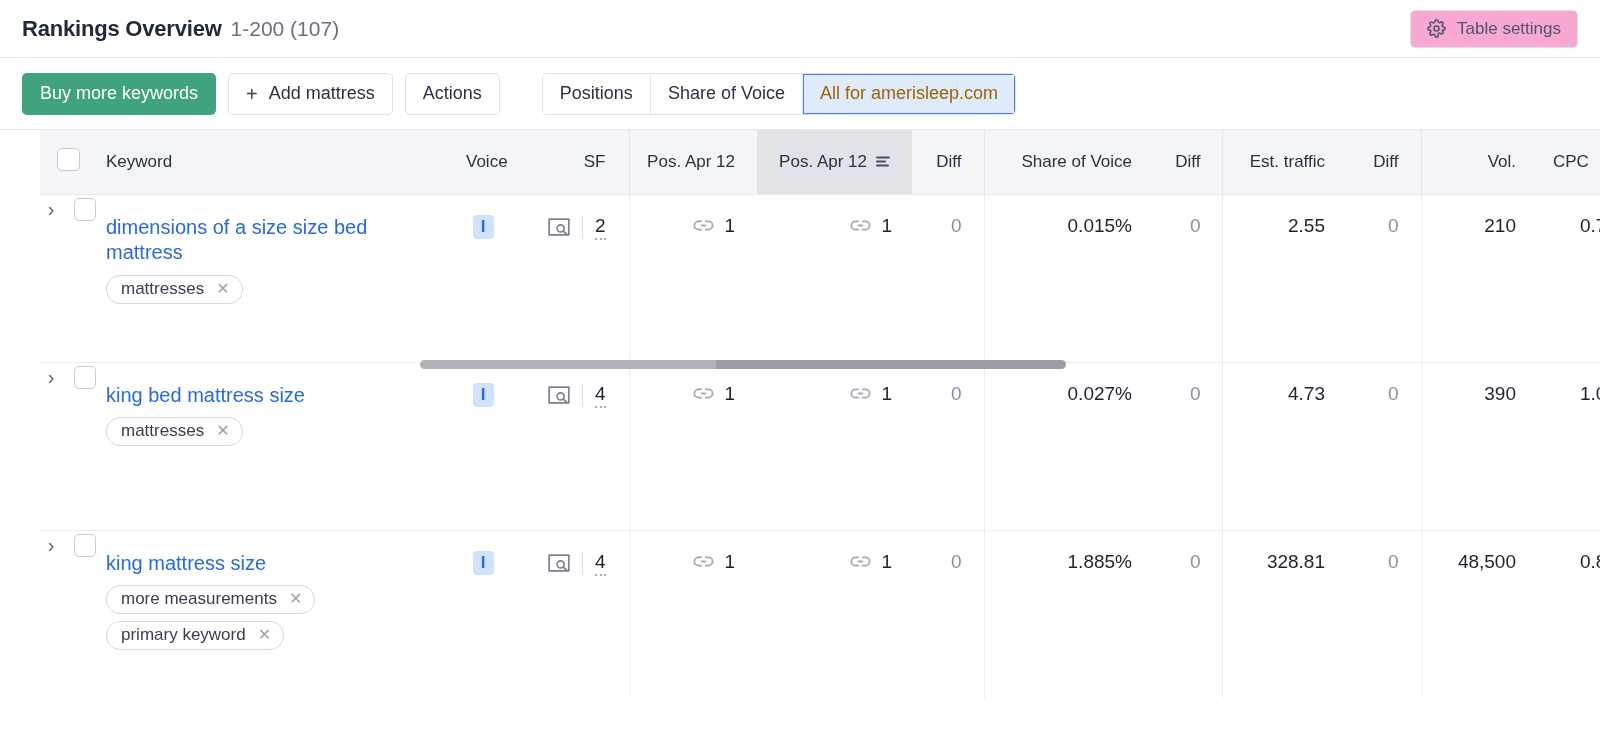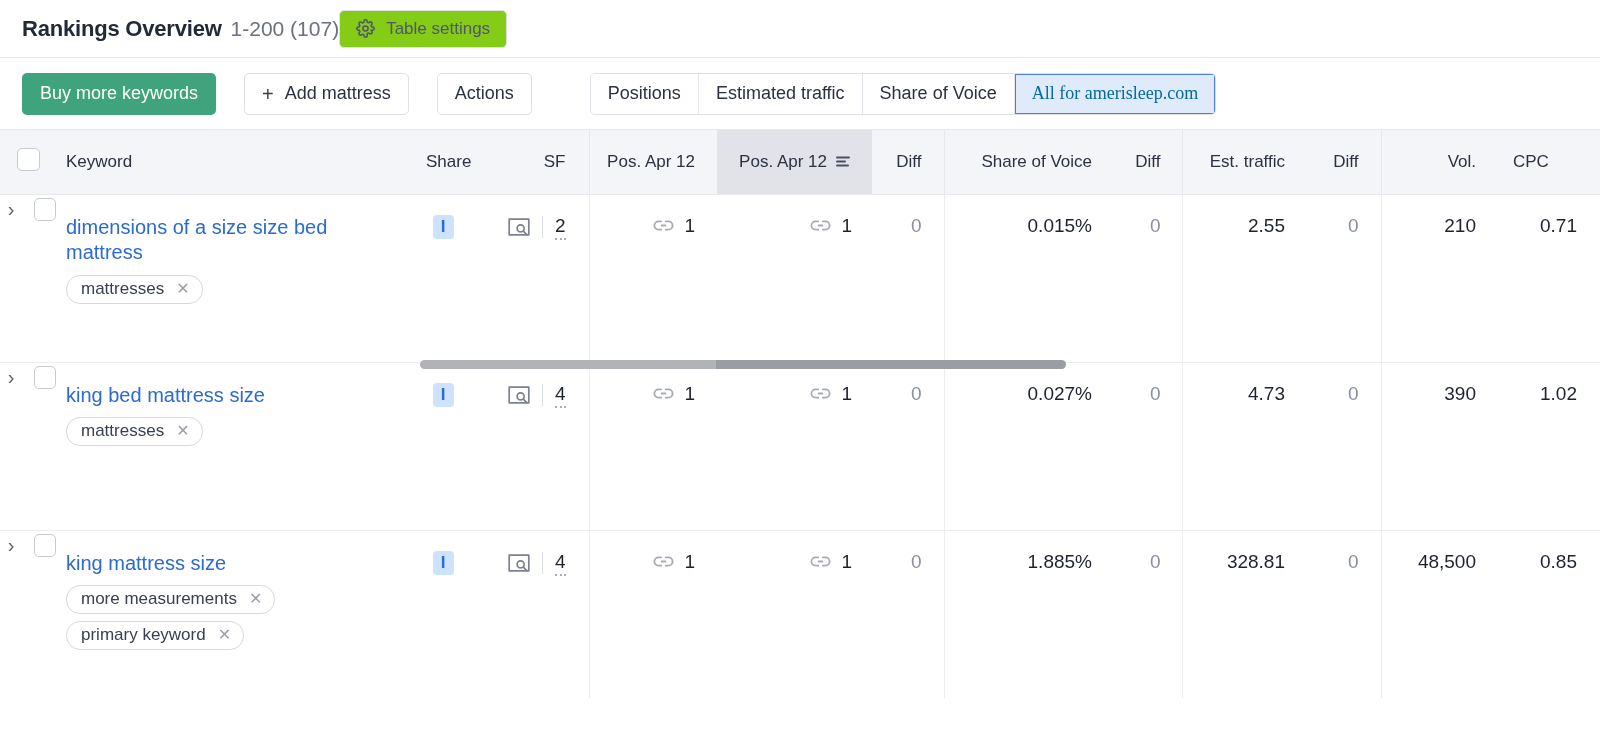--- a/index.html
+++ b/index.html
@@ -9,43 +9,43 @@
     background: #ffffff;
     font-family: "Liberation Sans", sans-serif;
     color: #222a35;
     overflow: hidden;
   }
   #app { width: 1600px; height: 730px; position: relative; background:#fff; }
 
   
   .topbar {
     height: 58px;
-    display: flex; align-items: center; 
+    display: flex; align-items: center; justify-content: space-between;
     padding: 0 22px 0 22px;
     border-bottom: 1px solid #e8e9ed;
   }
   .title-wrap { display: flex; align-items: baseline; gap: 9px; }
   .title-main { font-size: 22px; font-weight: bold; color: #222a35; letter-spacing: -0.2px; }
   .title-sub { font-size: 21px; color: #6b707f; font-weight: normal; }
 
   .table-settings-btn {
     display: flex; align-items: center; gap: 11px;
     height: 38px; padding: 0 16px;
     border: 1px solid #dfe1e7; border-radius: 5px;
-    background: #84cc16; color: #50566b;
+    background: #f9a8d4; color: #50566b;
     font-size: 17px; cursor: pointer;
   }
   .gear { width: 19px; height: 19px; display:block; }
 
   
   .toolbar {
     height: 72px;
     display: flex; align-items: center;
     padding: 0 22px;
-    gap: 28px;
+    gap: 12px;
     border-bottom: 1px solid #e8e9ed;
   }
   .btn-primary {
     height: 42px; padding: 0 18px;
     background: #3fa37d; color: #fff;
     border: none; border-radius: 5px;
     font-size: 18px; font-family: inherit; cursor: pointer;
     display: flex; align-items: center;
   }
   .btn-ghost {
@@ -64,28 +64,27 @@
   }
   .seg {
     padding: 0 17px; height: 100%;
     display: flex; align-items: center;
     font-size: 18px; color: #2b3141; background: #fff;
     border-right: 1px solid #e3e5ea; cursor: pointer;
     white-space: nowrap;
   }
   .seg:last-child { border-right: none; }
   .seg.active {
-    background: #dfeaFB; color: #0369a1;
+    background: #dfeaFB; color: #a16207;
     box-shadow: inset 0 0 0 1px #4a7fe0;
     border-right: none;
-    font-family: Liberation Serif, serif;
   }
 
   
-  .table-wrap { position: relative; }
+  .table-wrap { position: relative; padding-left: 40px; }
   table.rk { width: 1600px; border-collapse: collapse; table-layout: fixed; }
 
   thead th {
     background: #f4f5f8;
     height: 64px;
     font-size: 17px; font-weight: normal; color: #2b3141;
     padding: 0 14px;
     vertical-align: middle;
     border-bottom: 1px solid #e8e9ed;
     position: relative;
@@ -214,35 +213,34 @@
       <span class="plus-ico">+</span>
       <span>Add mattress</span>
     </button>
 
     <button class="btn-ghost">
       <span>Actions</span>
     </button>
 
     <div class="seg-group">
       <div class="seg">Positions</div>
-      <div class="seg">Estimated traffic</div>
       <div class="seg">Share of Voice</div>
       <div class="seg active">All for amerisleep.com</div>
     </div>
   </div>
 
   <div class="table-wrap">
     <table class="rk">
       <thead>
         <tr>
           <th class="c-check">
             <span class="cb"></span>
           </th>
           <th class="c-kw">Keyword</th>
-          <th class="c-int">Share</th>
+          <th class="c-int">Voice</th>
           <th class="c-sf">SF</th>
           <th class="c-pos sep-l">Pos. Apr 12</th>
           <th class="c-pos2 sorted">
             <span class="th-inner">
               <span>Pos. Apr 12</span>
               <span>
                 <svg class="sort-ico" viewBox="0 0 17 13" fill="none" stroke="#4a5060" stroke-width="1.9" stroke-linecap="round">
                   <path d="M2 2.5h12"></path>
                     <path d="M2 6.5h8"></path>
                     <path d="M2 10.5h11"></path>

